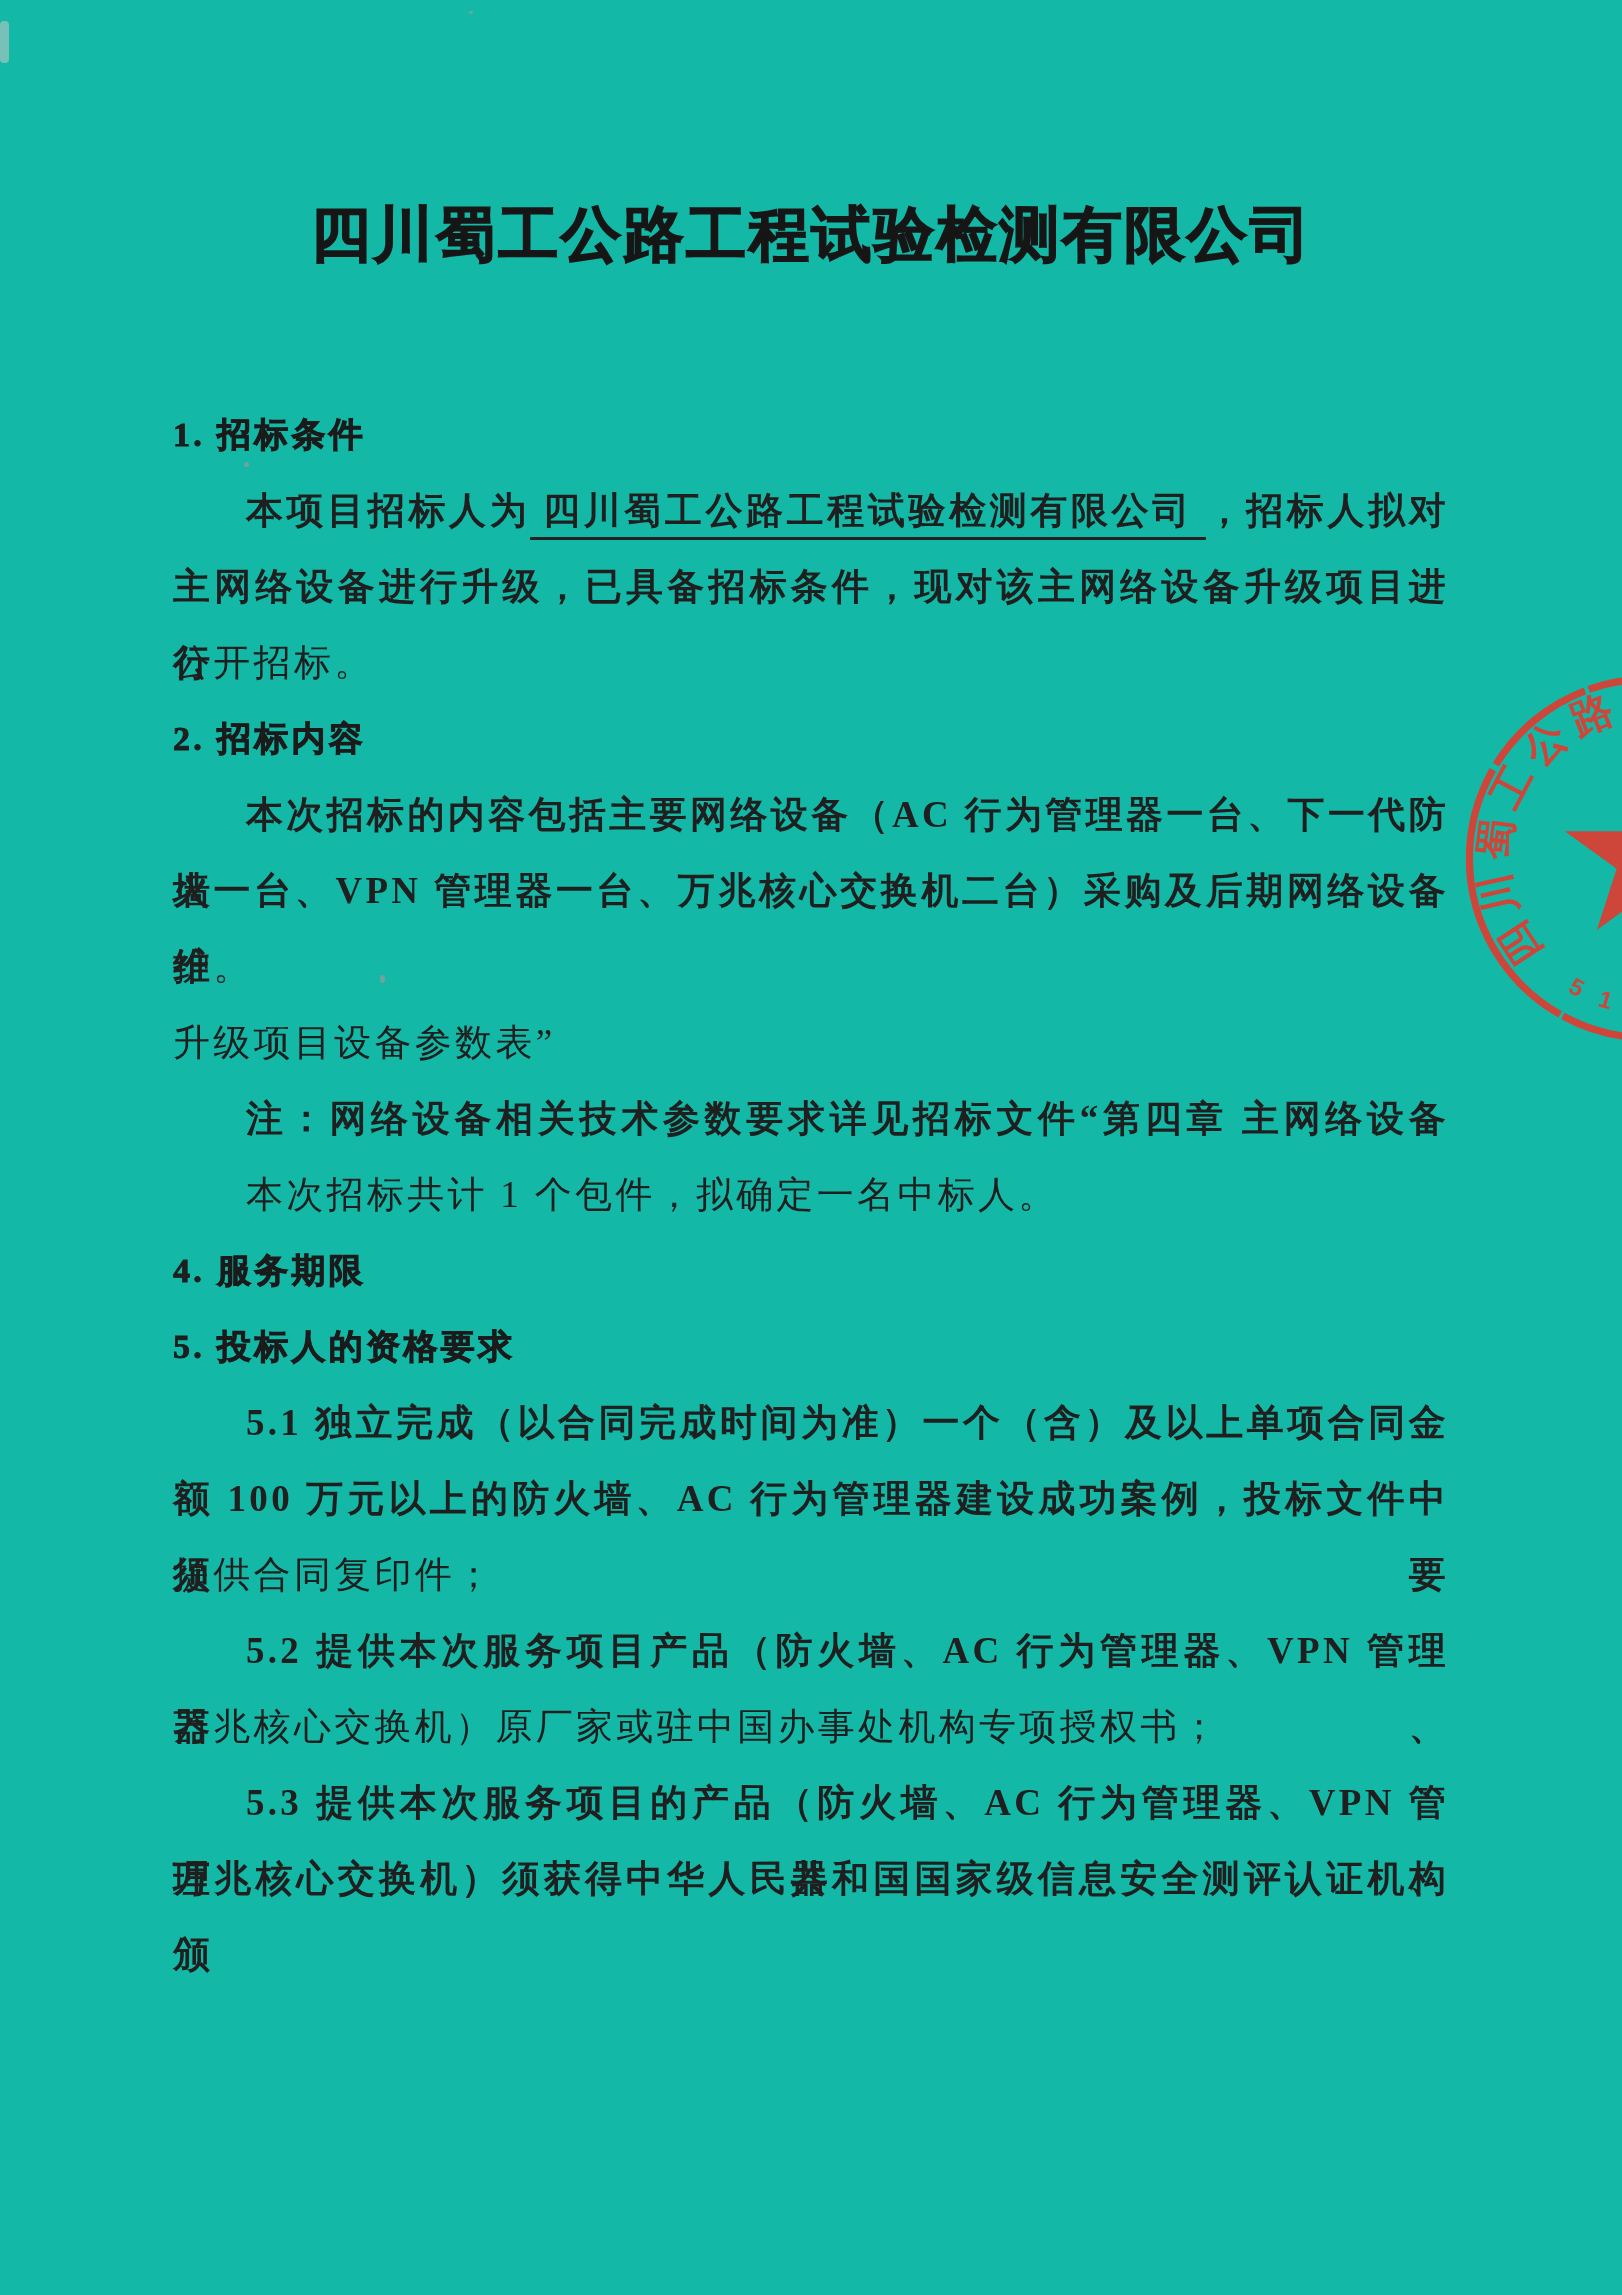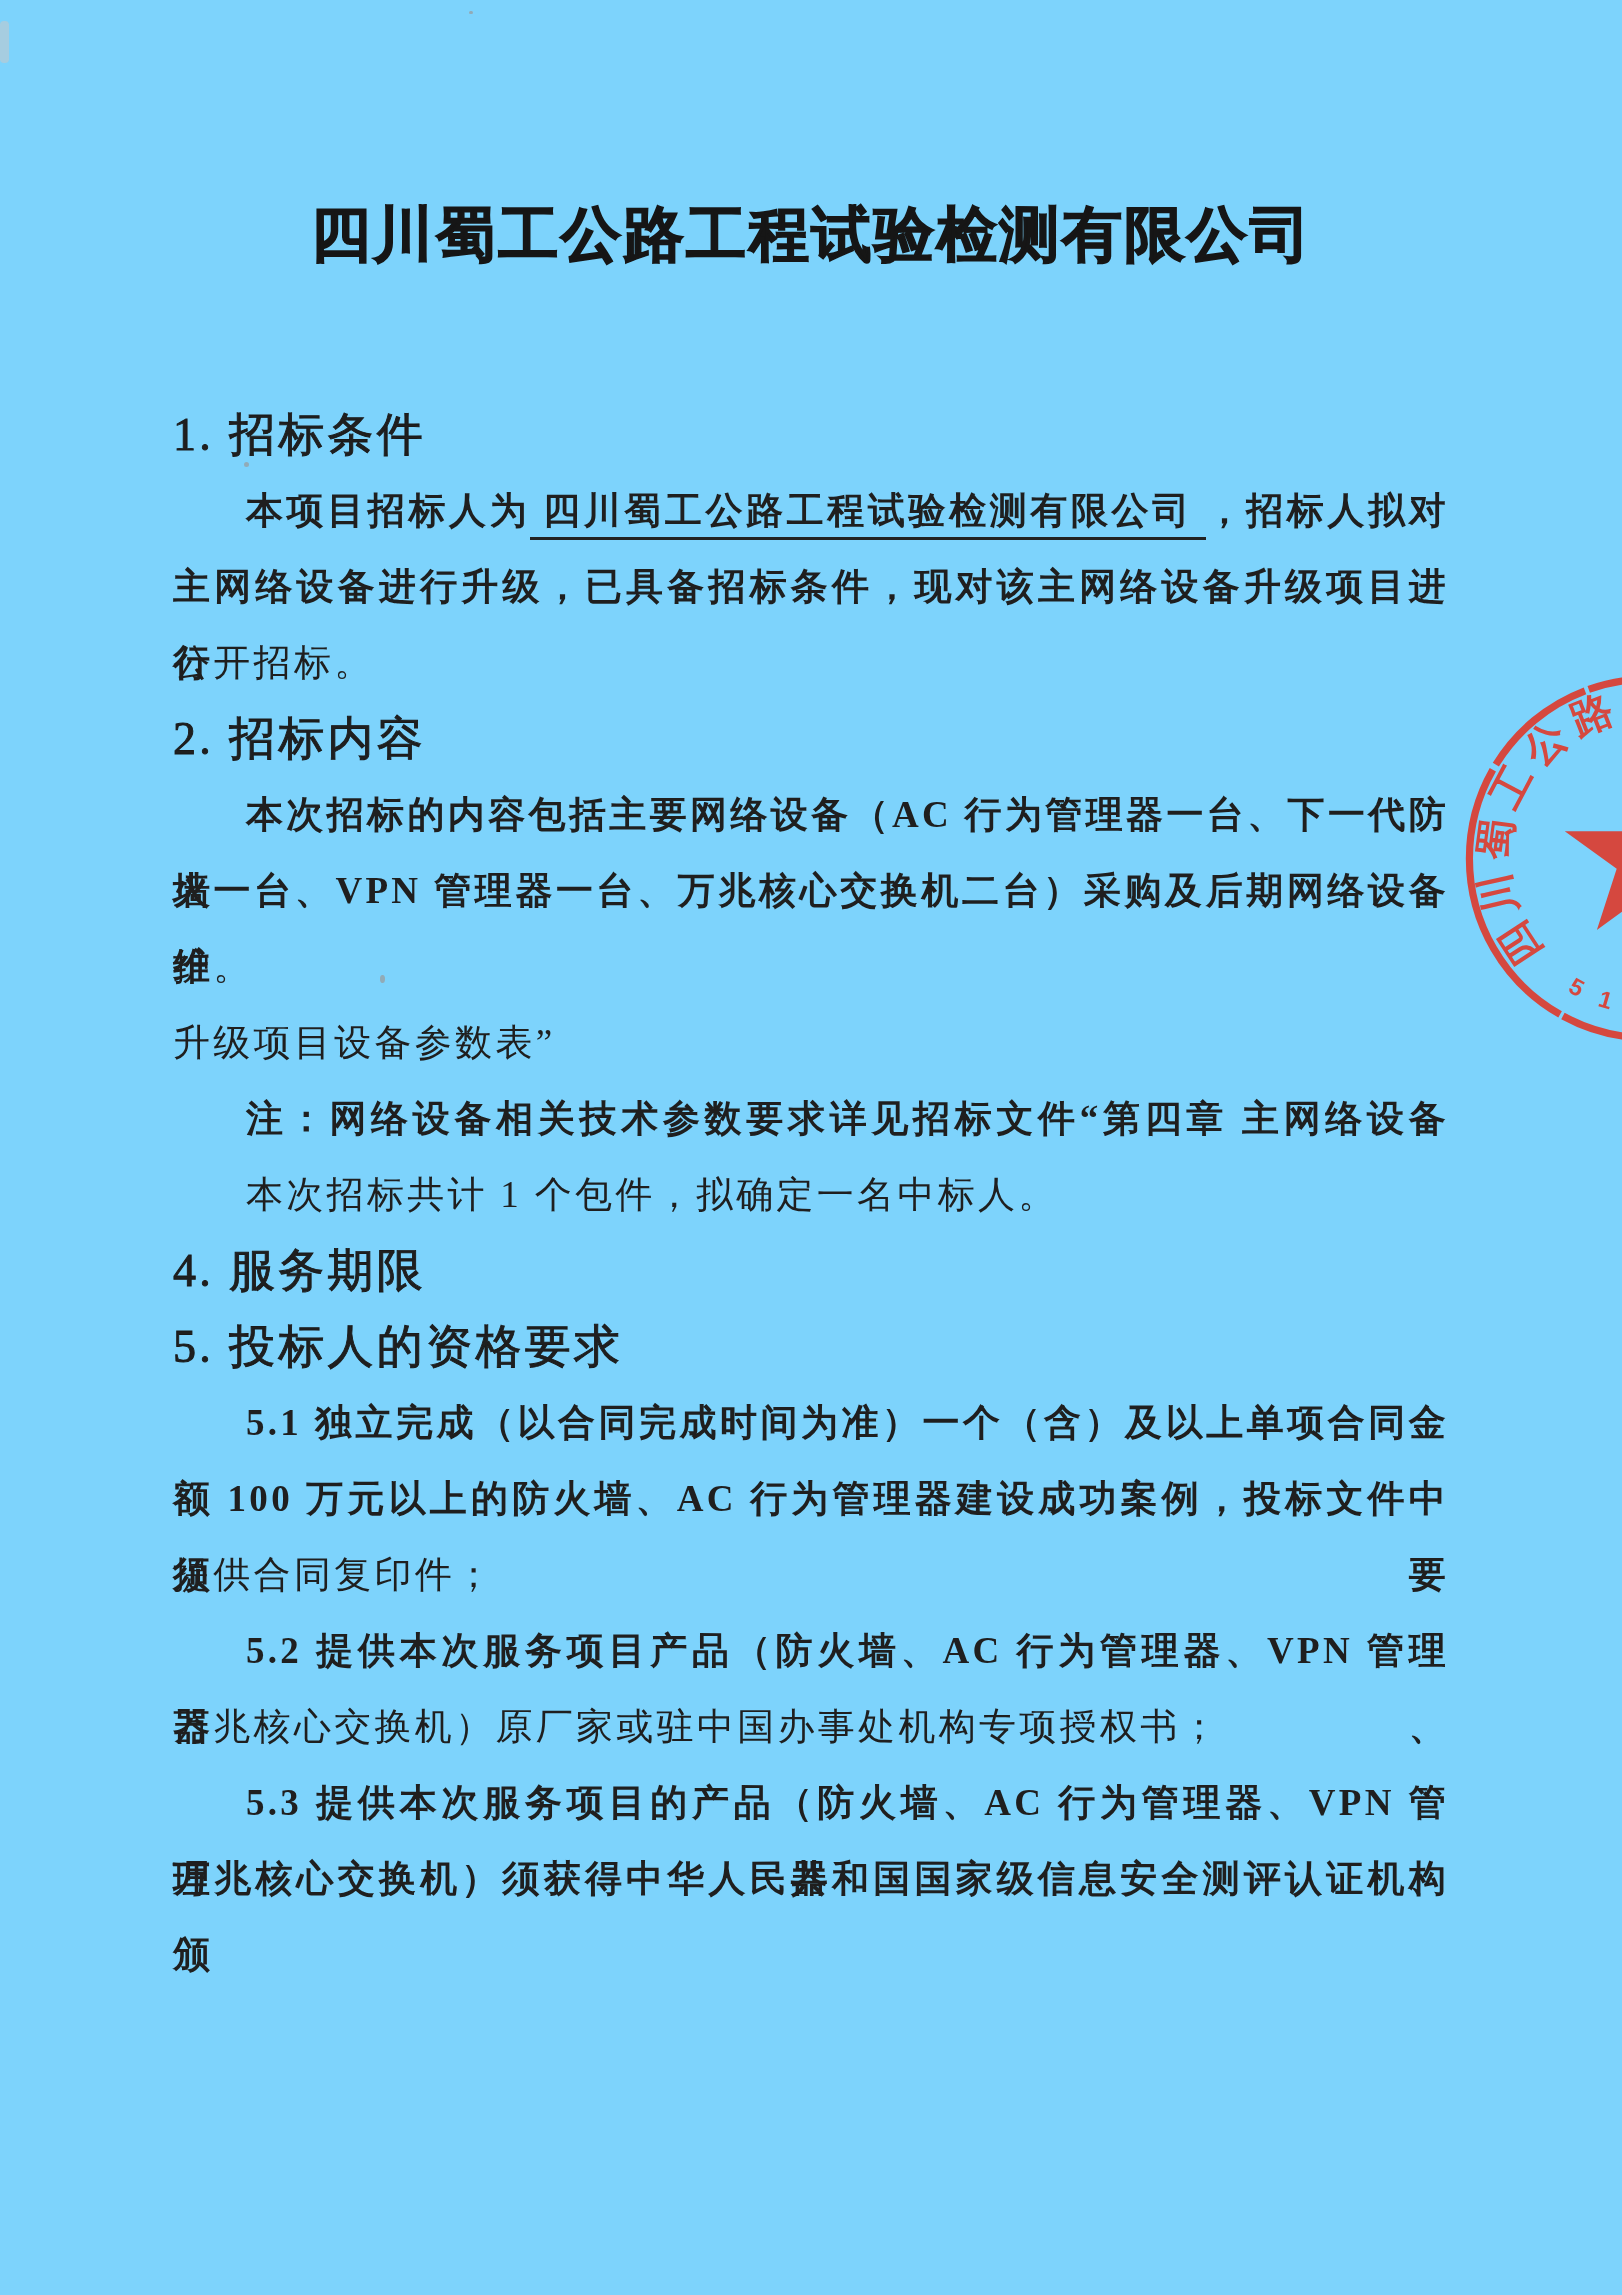--- a/index.html
+++ b/index.html
@@ -4,21 +4,21 @@
 <style>
   html, body {
     margin: 0; padding: 0;
     width: 1623px; height: 2295px;
     background: #ffffff;
     font-family: "Liberation Serif", "DejaVu Serif", serif;
   }
   .page {
     position: relative;
     width: 1623px; height: 2295px;
-    background: #7dd3fc;
+    background: #14b8a6;
     overflow: hidden;
     color: #1f1f1f;
   }
   
   .title {
     position: absolute;
     top: 186px; left: 0; width: 100%;
     text-align: center;
     font-weight: 700;
     font-size: 60px;
@@ -41,22 +41,22 @@
     white-space: nowrap;
     text-align: left;
   }
   .line.fill {
     white-space: normal;
     text-align: justify;
     text-align-last: justify;
     font-weight: bold;
   }
   .line.heading {
-    font-weight: 400;
-    font-size: 46px;
+    font-weight: 700;
+    font-size: 34px;
     -webkit-text-stroke: 0.9px #1a1a1a;
   }
   .line.indent { text-indent: 73px; }
   .u {
     border-bottom: 3.3px solid #222222;
     padding-bottom: 5.9px;
   }
   
   .stamp {
     position: absolute;

